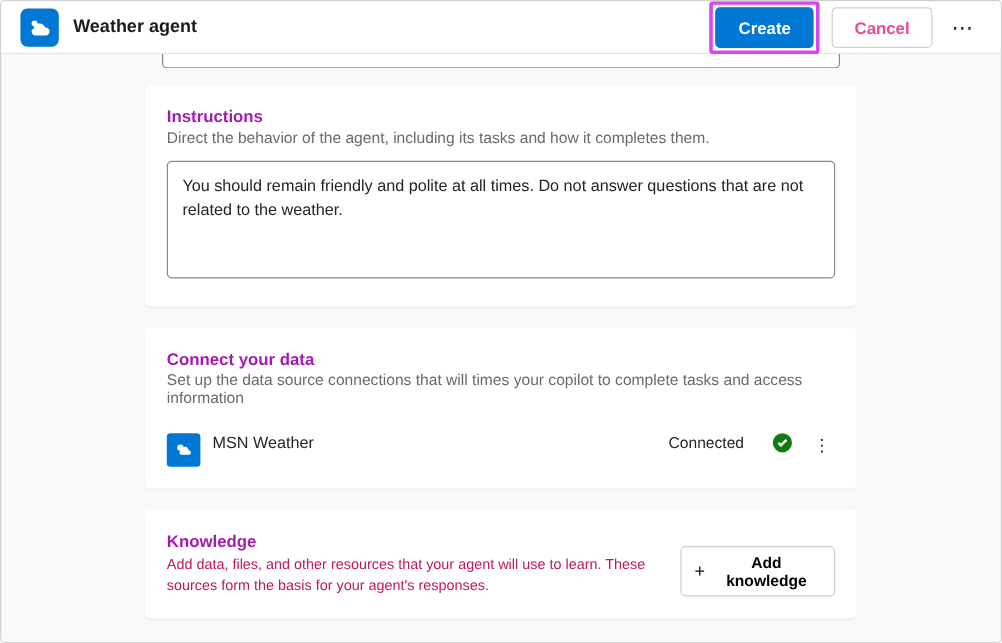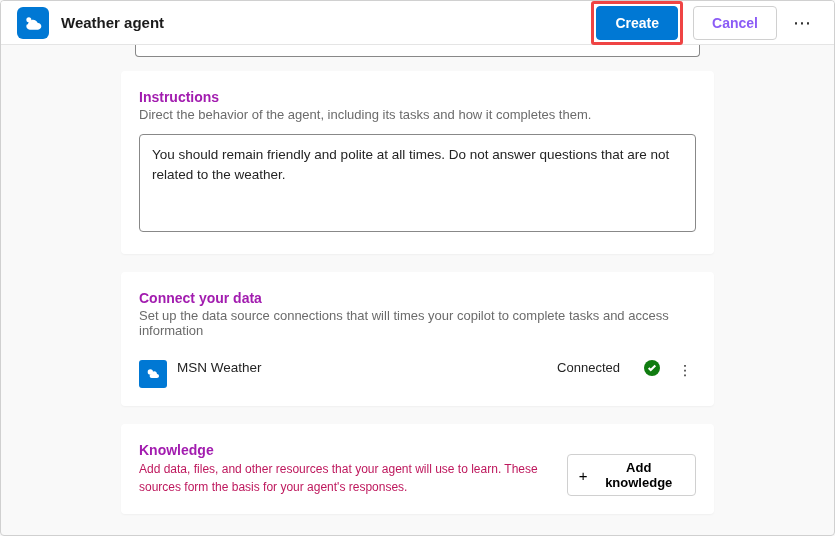--- a/index.html
+++ b/index.html
@@ -31,42 +31,42 @@
       margin-right: 12px;
     }
     .agent-icon svg { width: 20px; height: 20px; fill: #fff; }
     .title {
       font-size: 15px;
       font-weight: 600;
       flex: 1;
       color: #1b1b1b;
     }
     .create-highlight {
-      border: 3px solid #ef4444;
+      border: 3px solid #d946ef;
       border-radius: 3px;
       padding: 2px;
       display: inline-flex;
     }
     .btn {
       font-family: inherit;
       font-size: 14px;
       font-weight: 600;
       border-radius: 4px;
       padding: 6px 18px;
       cursor: pointer;
       line-height: 20px;
     }
     .btn-primary {
       background: #0078d4;
       color: #fff;
       border: 1px solid #0078d4;
     }
     .btn-secondary {
       background: #fff;
-      color: #8b5cf6;
+      color: #ec4899;
       border: 1px solid #d0d0d0;
       margin-left: 10px;
     }
     .more-btn {
       background: transparent;
       border: none;
       font-size: 18px;
       cursor: pointer;
       margin-left: 10px;
       padding: 4px 6px;

